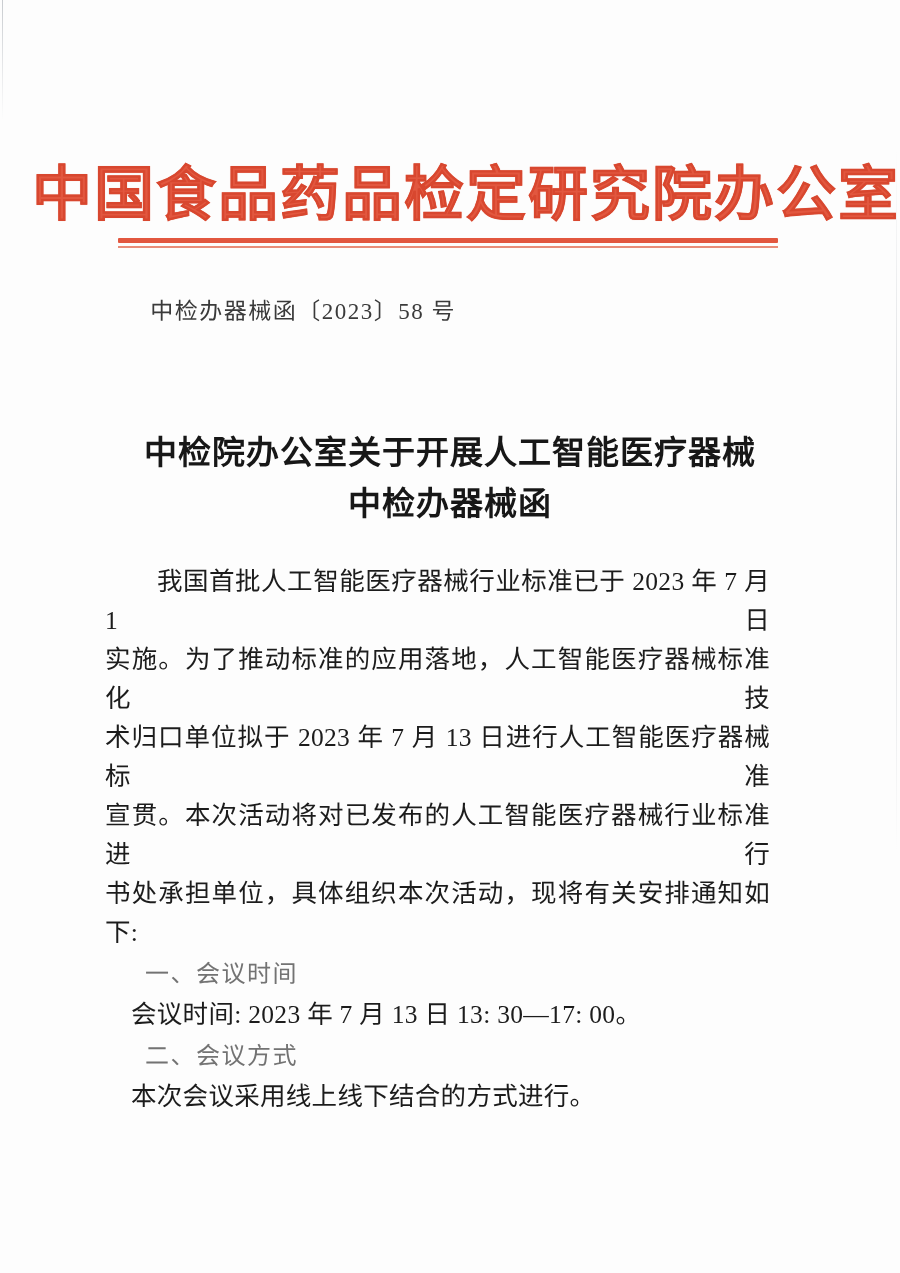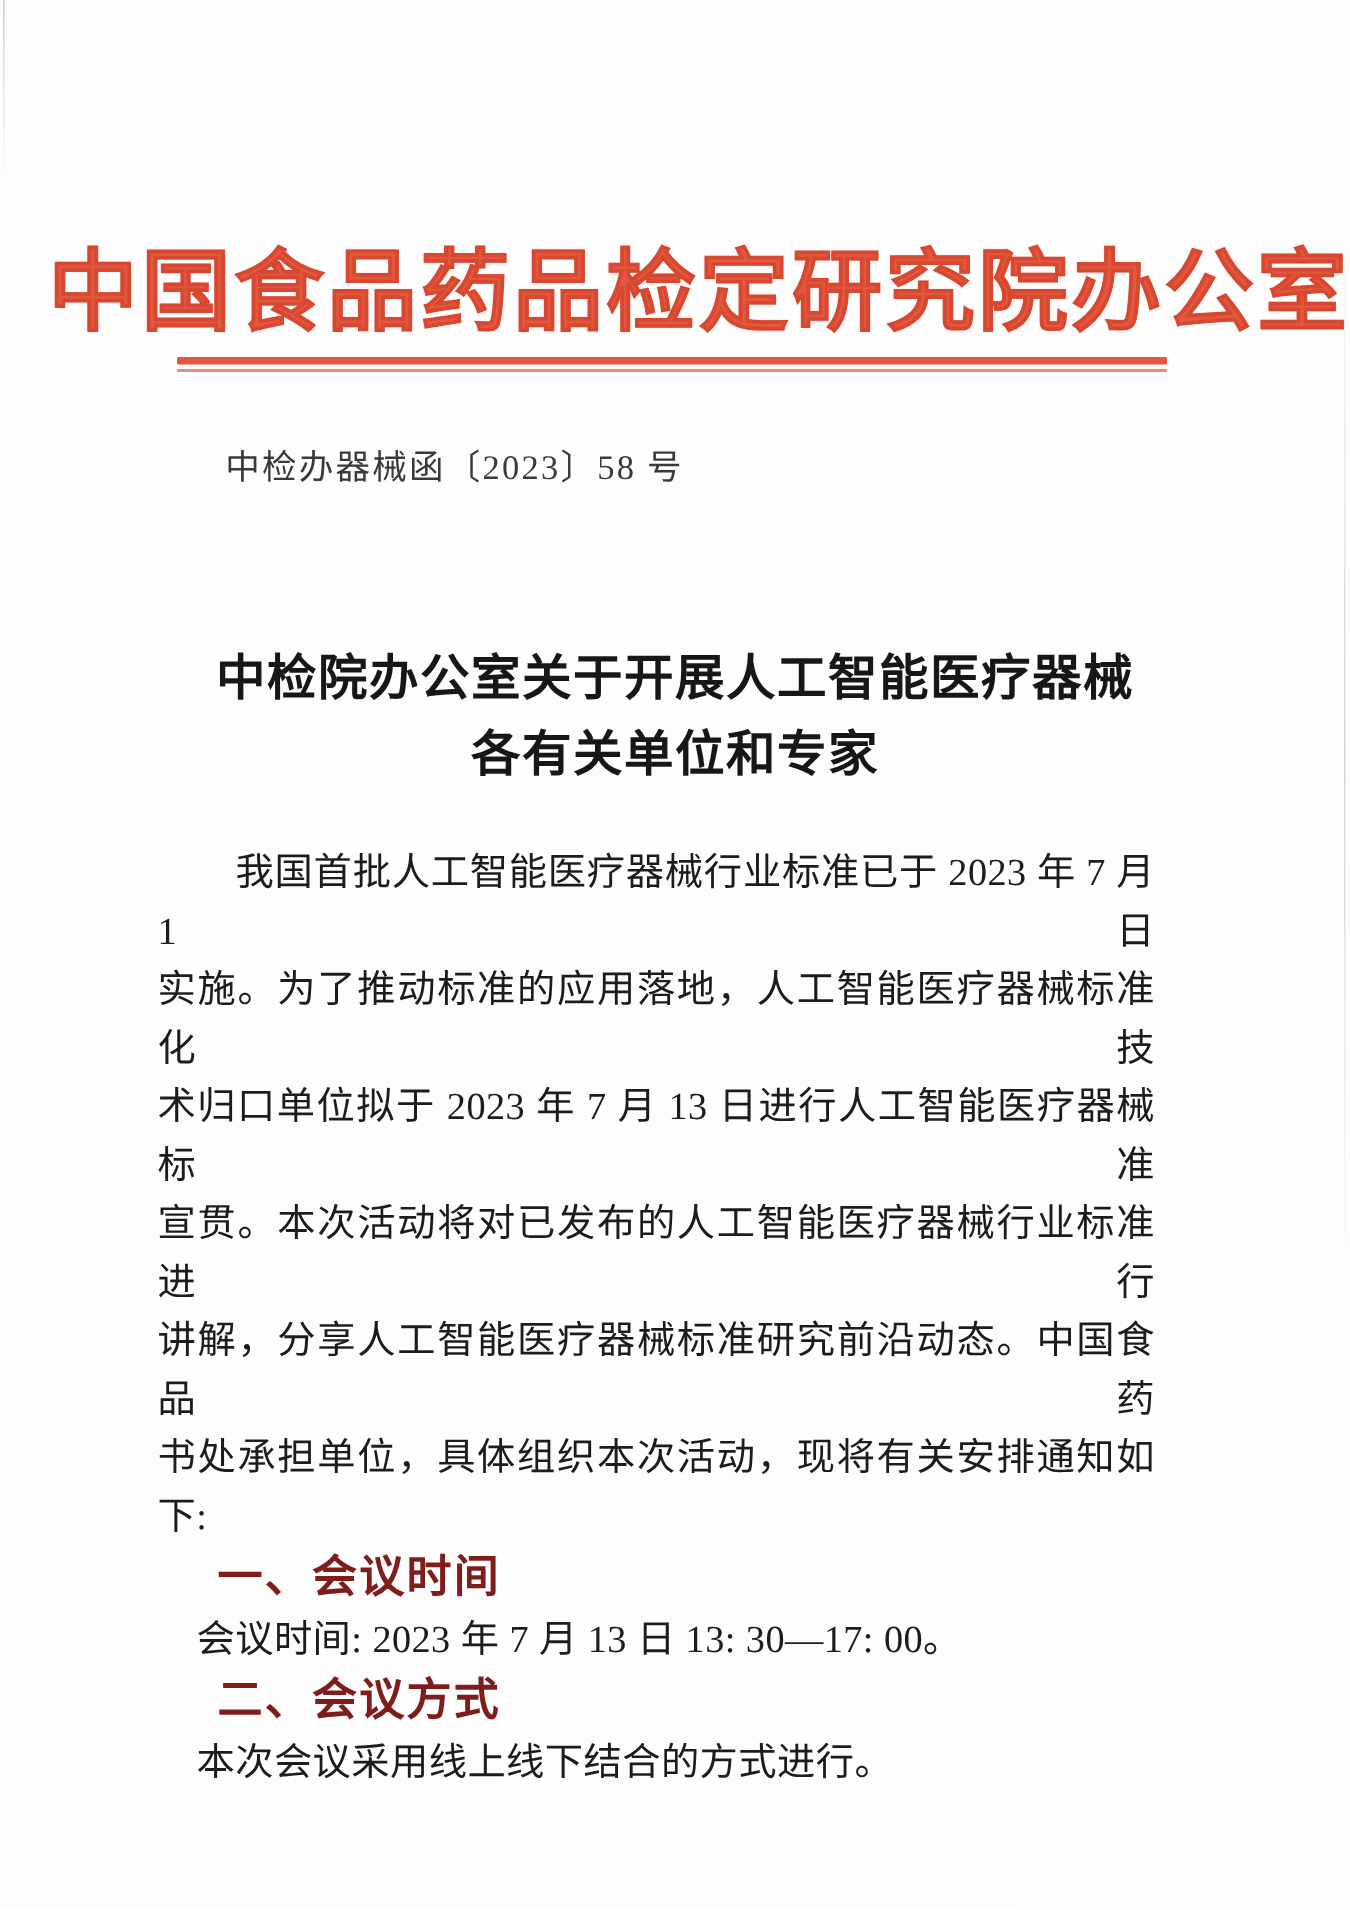--- a/index.html
+++ b/index.html
@@ -126,25 +126,25 @@
   }
   .body-line.justify {
     text-align: justify;
     text-align-last: justify;
   }
   .body-line.normal-last {
     text-align: justify;
     text-align-last: left;
   }
   .section-heading {
-    font-size: 30px;
+    font-size: 24px;
     line-height: 43px;
-    font-weight: bold;
+    font-weight: normal;
     letter-spacing: 1.5px;
-    color: #7f1d1d;
+    color: #737373;
     padding-left: 40px;
     font-family: "Liberation Sans", "DejaVu Sans", sans-serif;
   }
   .indent-1 { padding-left: 26px; }
 </style>
 </head>
 <body>
 
 <div class="page">
 
@@ -157,31 +157,30 @@
 
   <div class="letterhead-rule">
     <div class="bar-thick"></div>
     <div class="bar-thin"></div>
   </div>
 
   <div class="doc-number">中检办器械函〔2023〕58 号</div>
 
   <div class="doc-title">
     <span class="title-line">中检院办公室关于开展人工智能医疗器械</span>
-    <span class="title-line">各有关单位和专家</span>
+    <span class="title-line">中检办器械函</span>
   </div>
 
   <div class="body-block">
 
 
     <div class="body-line justify">　　我国首批人工智能医疗器械行业标准已于 2023 年 7 月 1 日</div>
     <div class="body-line justify">实施。为了推动标准的应用落地，人工智能医疗器械标准化技</div>
     <div class="body-line justify">术归口单位拟于 2023 年 7 月 13 日进行人工智能医疗器械标准</div>
     <div class="body-line justify">宣贯。本次活动将对已发布的人工智能医疗器械行业标准进行</div>
-    <div class="body-line justify">讲解，分享人工智能医疗器械标准研究前沿动态。中国食品药</div>
     <div class="body-line normal-last">书处承担单位，具体组织本次活动，现将有关安排通知如下:</div>
 
     <div class="section-heading">一、会议时间</div>
     <div class="body-line indent-1">会议时间: 2023 年 7 月 13 日 13: 30—17: 00。</div>
 
     <div class="section-heading">二、会议方式</div>
     <div class="body-line indent-1">本次会议采用线上线下结合的方式进行。</div>
 
   </div>
 

